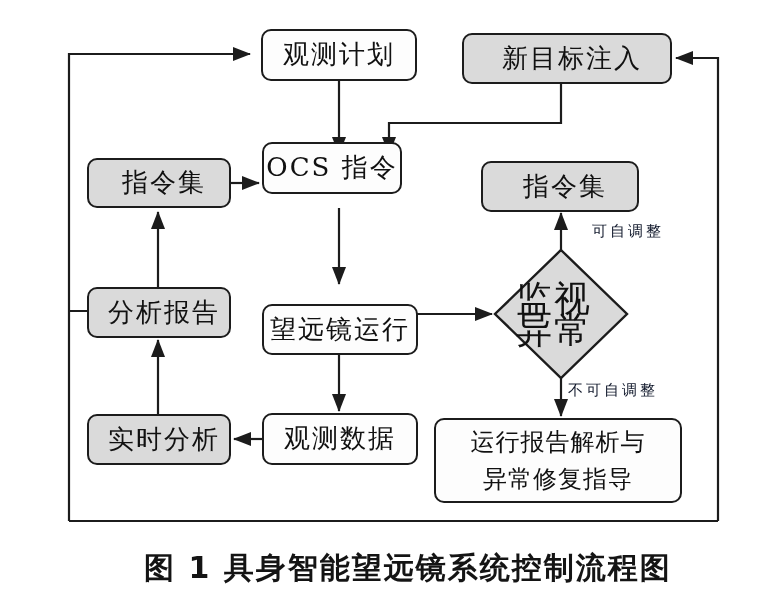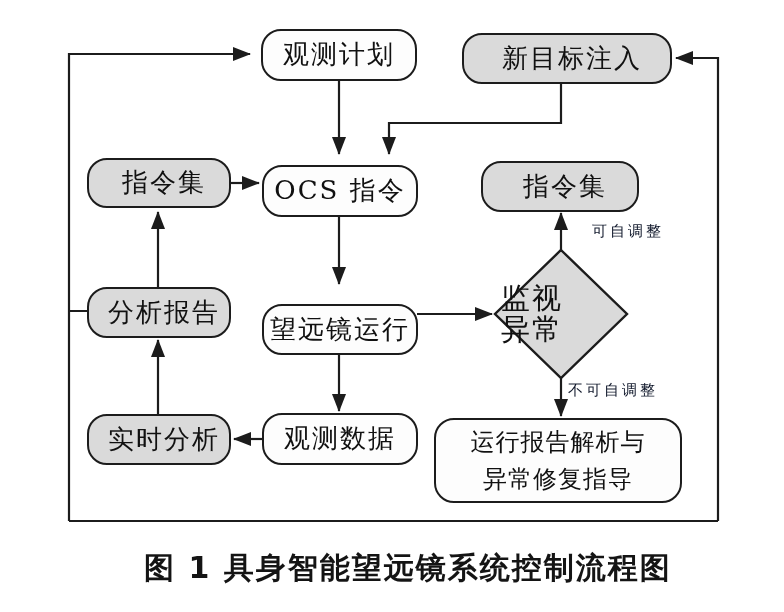--- a/index.html
+++ b/index.html
@@ -32,44 +32,44 @@
   }
   .wires .diamond-shape {
     fill: var(--gray);
     stroke: var(--line);
     stroke-width: 2.4;
   }
   .node {
     position: absolute;
     box-sizing: border-box;
     border: 2.2px solid var(--line);
-    border-radius: 20px;
+    border-radius: 10px;
     display: flex;
     align-items: center;
     justify-content: center;
     font-size: 26px;
     letter-spacing: 2px;
     color: #111;
     text-align: center;
     line-height: 1.15;
   }
   .node.gray { background: var(--gray); padding-left: 10px; }
   .node.white { background: var(--white-node); }
   .node.two-line { font-size: 24px; line-height: 37px; letter-spacing: 1px; }
   .diamond-label {
     position: absolute;
-    left: 462px;
+    left: 484px;
     top: 283px;
     width: 140px;
     height: 62px;
     display: flex;
     flex-direction: column;
     align-items: center;
     justify-content: center;
-    font-size: 29px;
+    font-size: 36px;
     line-height: 31px;
     letter-spacing: 2px;
     color: #111;
   }
   .edge-label {
     position: absolute;
     font-size: 15px;
     letter-spacing: 3px;
     color: #0f172a;
     white-space: nowrap;
@@ -124,21 +124,21 @@
   </div>
 
   <div class="node gray" style="left:462px;top:33px;width:210px;height:51px">
     <span>新目标注入</span>
   </div>
 
   <div class="node gray" style="left:87px;top:158px;width:144px;height:50px">
     <span>指令集</span>
   </div>
 
-  <div class="node white" style="left:262px;top:165px;width:156px;height:52px">
+  <div class="node white" style="left:262px;top:142px;width:140px;height:52px">
     <span>OCS 指令</span>
   </div>
 
   <div class="node gray" style="left:481px;top:161px;width:158px;height:51px">
     <span>指令集</span>
   </div>
 
   <div class="node gray" style="left:87px;top:287px;width:144px;height:51px">
     <span>分析报告</span>
   </div>

